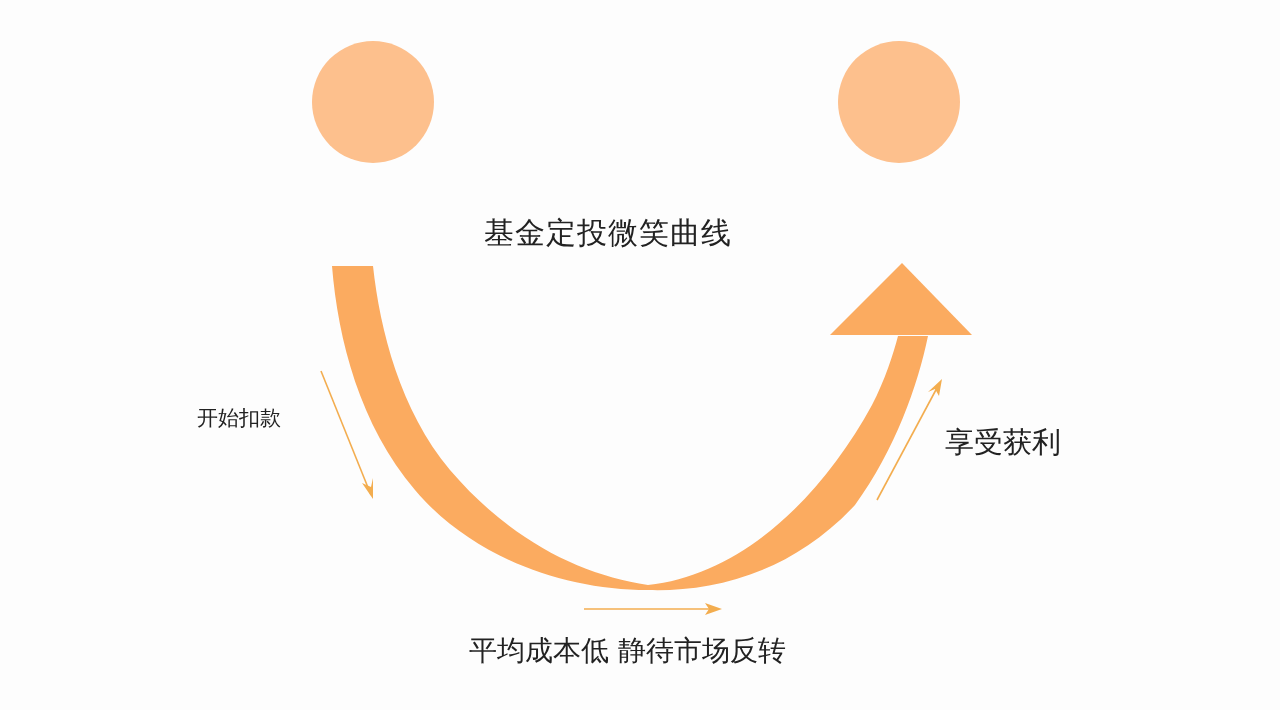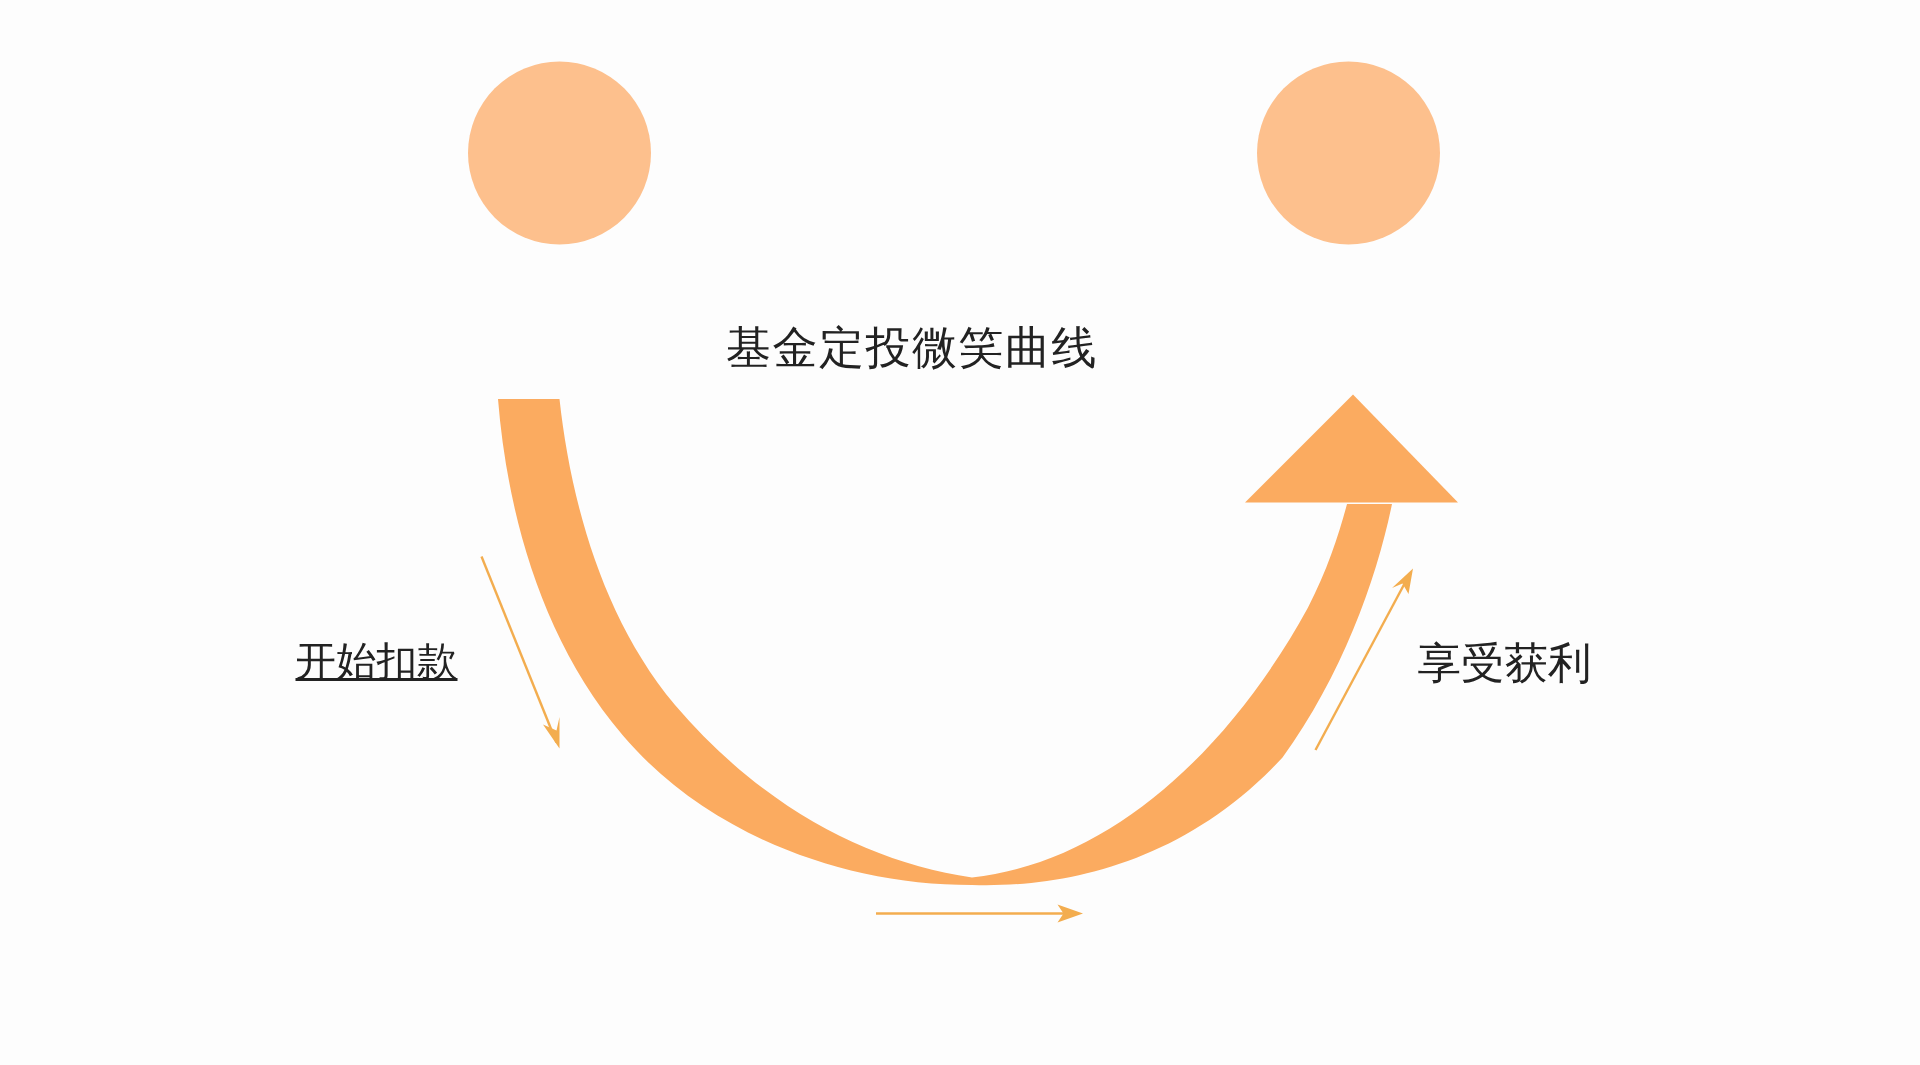--- a/index.html
+++ b/index.html
@@ -26,23 +26,22 @@
       line-height: 1;
     }
     .title {
       left: 484px;
       top: 218px;
       font-size: 30px;
       letter-spacing: 1px;
     }
     .label-start {
       left: 197px;
-      top: 428px;
-      font-size: 27px;
-      text-decoration: underline;
+      top: 408px;
+      font-size: 21px;
     }
     .label-profit {
       left: 945px;
       top: 428px;
       font-size: 29px;
     }
     .label-bottom {
       left: 469px;
       top: 637px;
       font-size: 28px;
@@ -84,13 +83,14 @@
 
     <g>
       <line x1="877" y1="500" x2="938" y2="386" stroke="#f3ad4f" stroke-width="1.6"></line>
       <polygon points="942,379 939,396 935,389 928,392" fill="#f3ad4f"></polygon>
     </g>
   </svg>
 
   <div class="label title">基金定投微笑曲线</div>
   <div class="label label-start">开始扣款</div>
   <div class="label label-profit">享受获利</div>
+  <div class="label label-bottom">平均成本低 静待市场反转</div>
 </div>
 
 </body></html>

